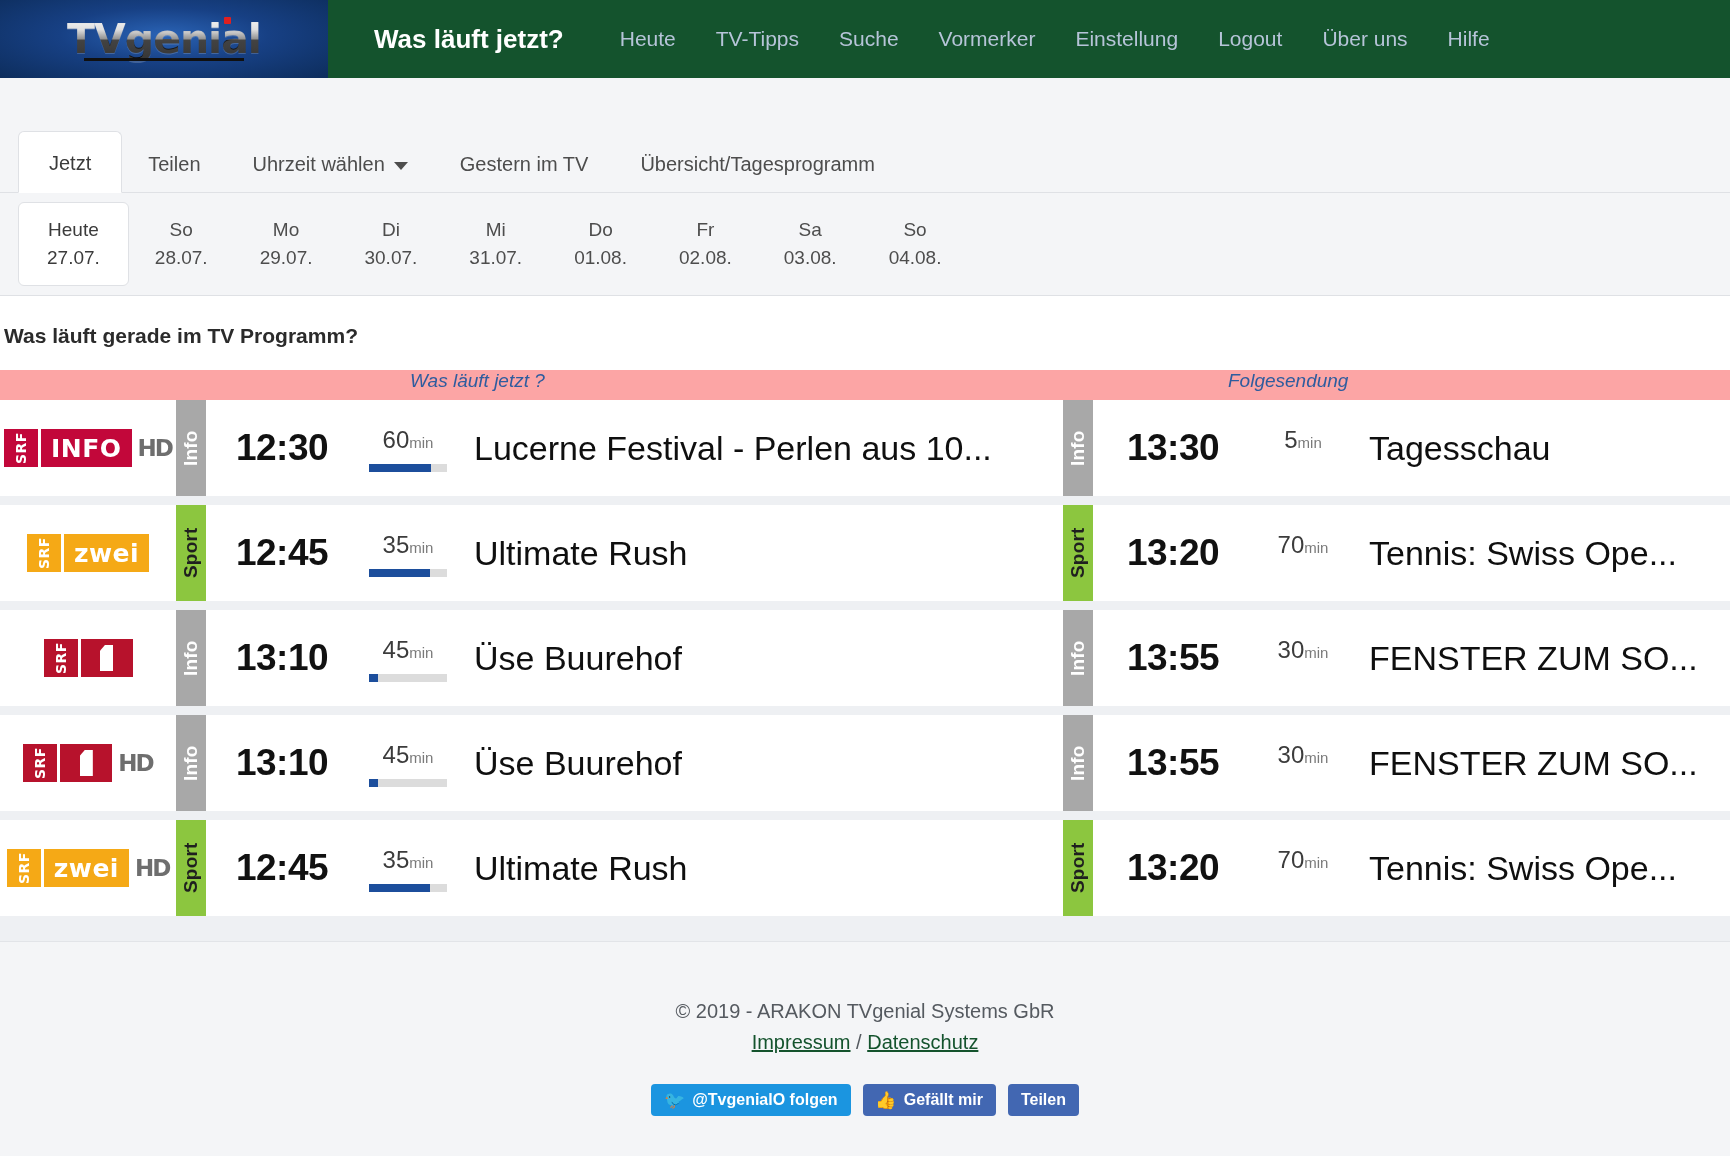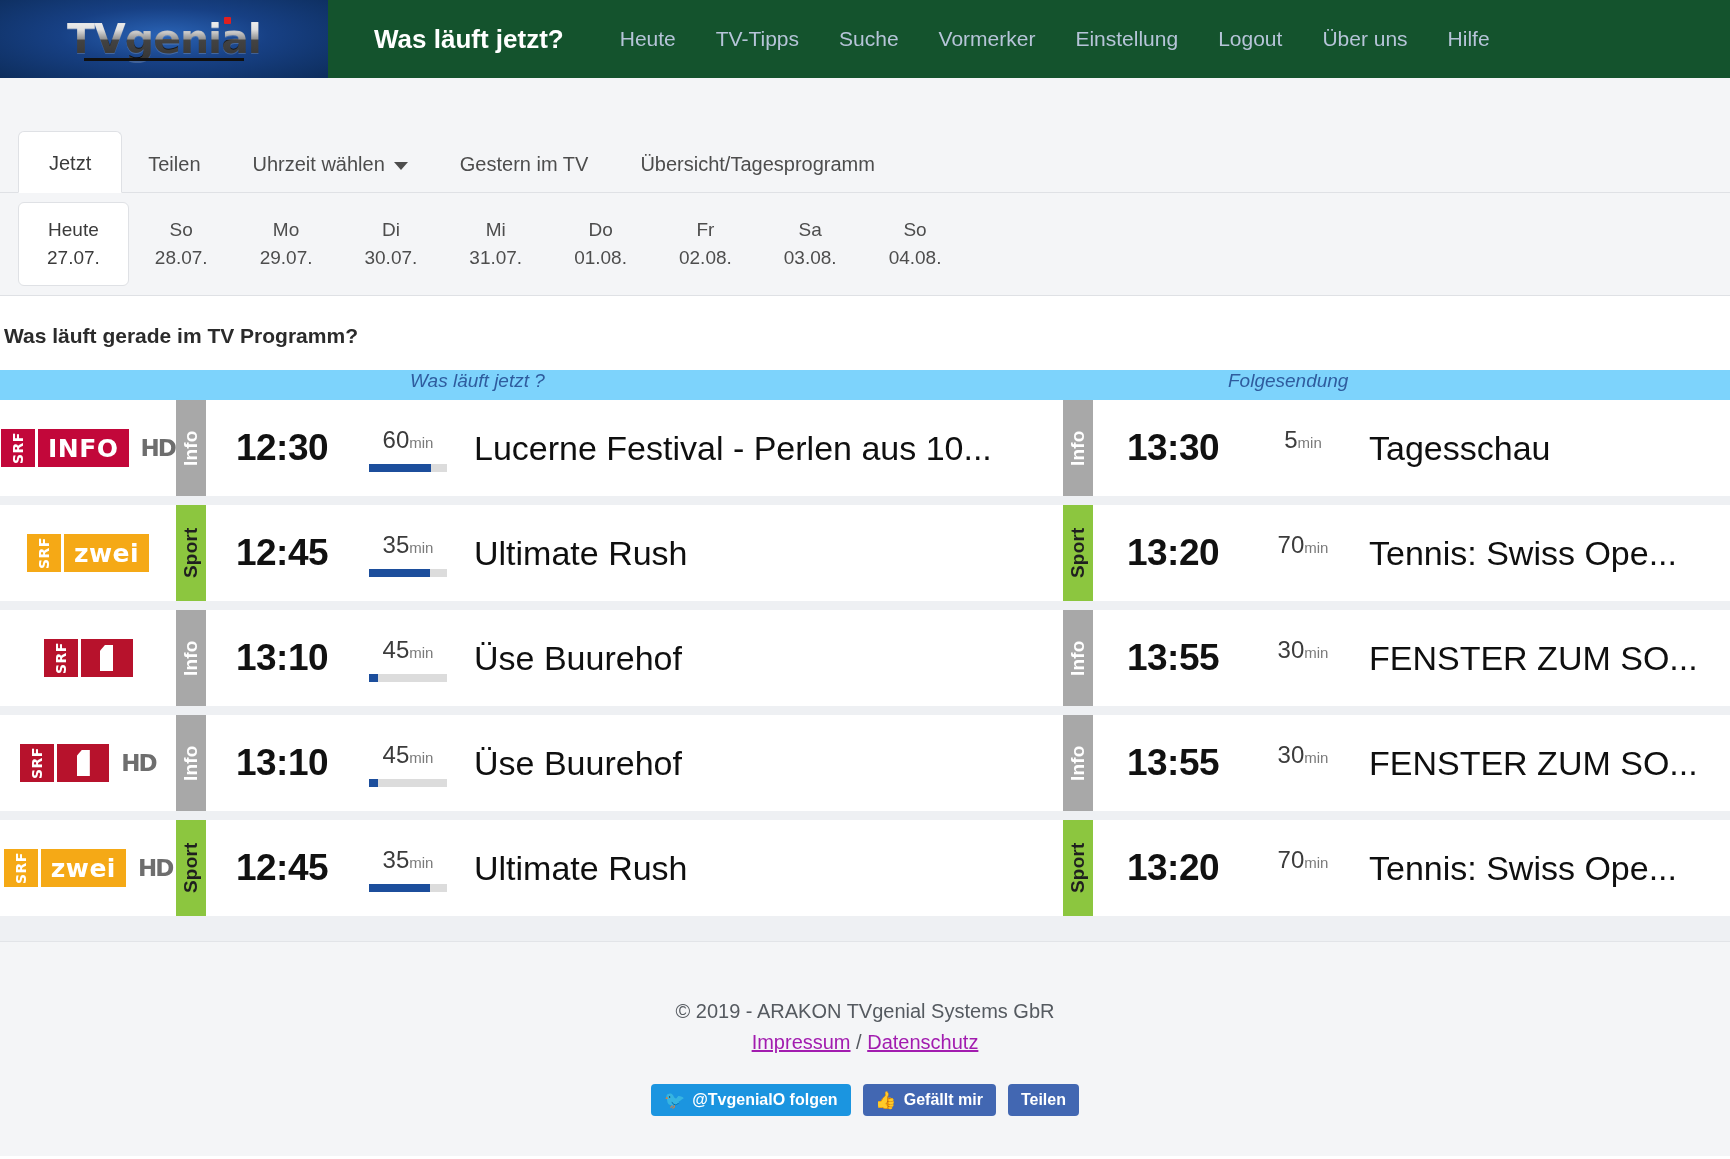--- a/index.html
+++ b/index.html
@@ -149,21 +149,21 @@
     font-size: 21px;
     font-weight: bold;
     color: #2b2b2b;
     padding: 28px 0 22px 4px;
   }
 
   
   .col-captions {
     position: relative;
     height: 30px;
-    background: #7dd3fc;
+    background: #fca5a5;
     text-decoration: underline;
   }
   .cap {
     position: absolute;
     font-style: italic;
     font-size: 19px;
     color: #2f5c9e;
     white-space: nowrap;
   }
   .cap-now  { left: 410px; }
@@ -286,21 +286,21 @@
     align-items: center;
     padding: 0 10px;
     font-size: 25px;
     font-weight: bold;
     color: #ffffff;
     letter-spacing: .5px;
   }
   .ch .hd {
     display: flex;
     align-items: center;
-    padding-left: 12px;
+    padding-left: 6px;
     font-size: 23px;
     font-weight: bold;
     color: #6e6e6e;
     letter-spacing: -2px;
   }
   .ch-red  .srf, .ch-red  .word { background: #c2073a; }
   .ch-crim .srf, .ch-crim .word { background: #b7122c; }
   .ch-amb  .srf, .ch-amb  .word { background: #f5a916; }
   .ch .srf { margin-right: 3px; }
   .ch .one {
@@ -321,21 +321,21 @@
 
   
   .footer {
     background: #f4f5f7;
     border-top: 1px solid #e2e4e8;
     padding: 34px 0 40px;
     text-align: center;
   }
   .copy { font-size: 20px; color: #555a60; margin-top: 24px; }
   .links { margin-top: 8px; font-size: 20px; color: #555a60; }
-  .links a { color: #a21caf; text-decoration: underline; text-align: right; }
+  .links a { color: #14532d; text-decoration: underline; text-align: right; }
   .social { margin-top: 30px; display: flex; justify-content: center; align-items: center; gap: 12px; }
   .btn {
     display: inline-flex;
     align-items: center;
     gap: 7px;
     border-radius: 4px;
     color: #ffffff;
     font-size: 16px;
     font-weight: bold;
     padding: 7px 13px;

